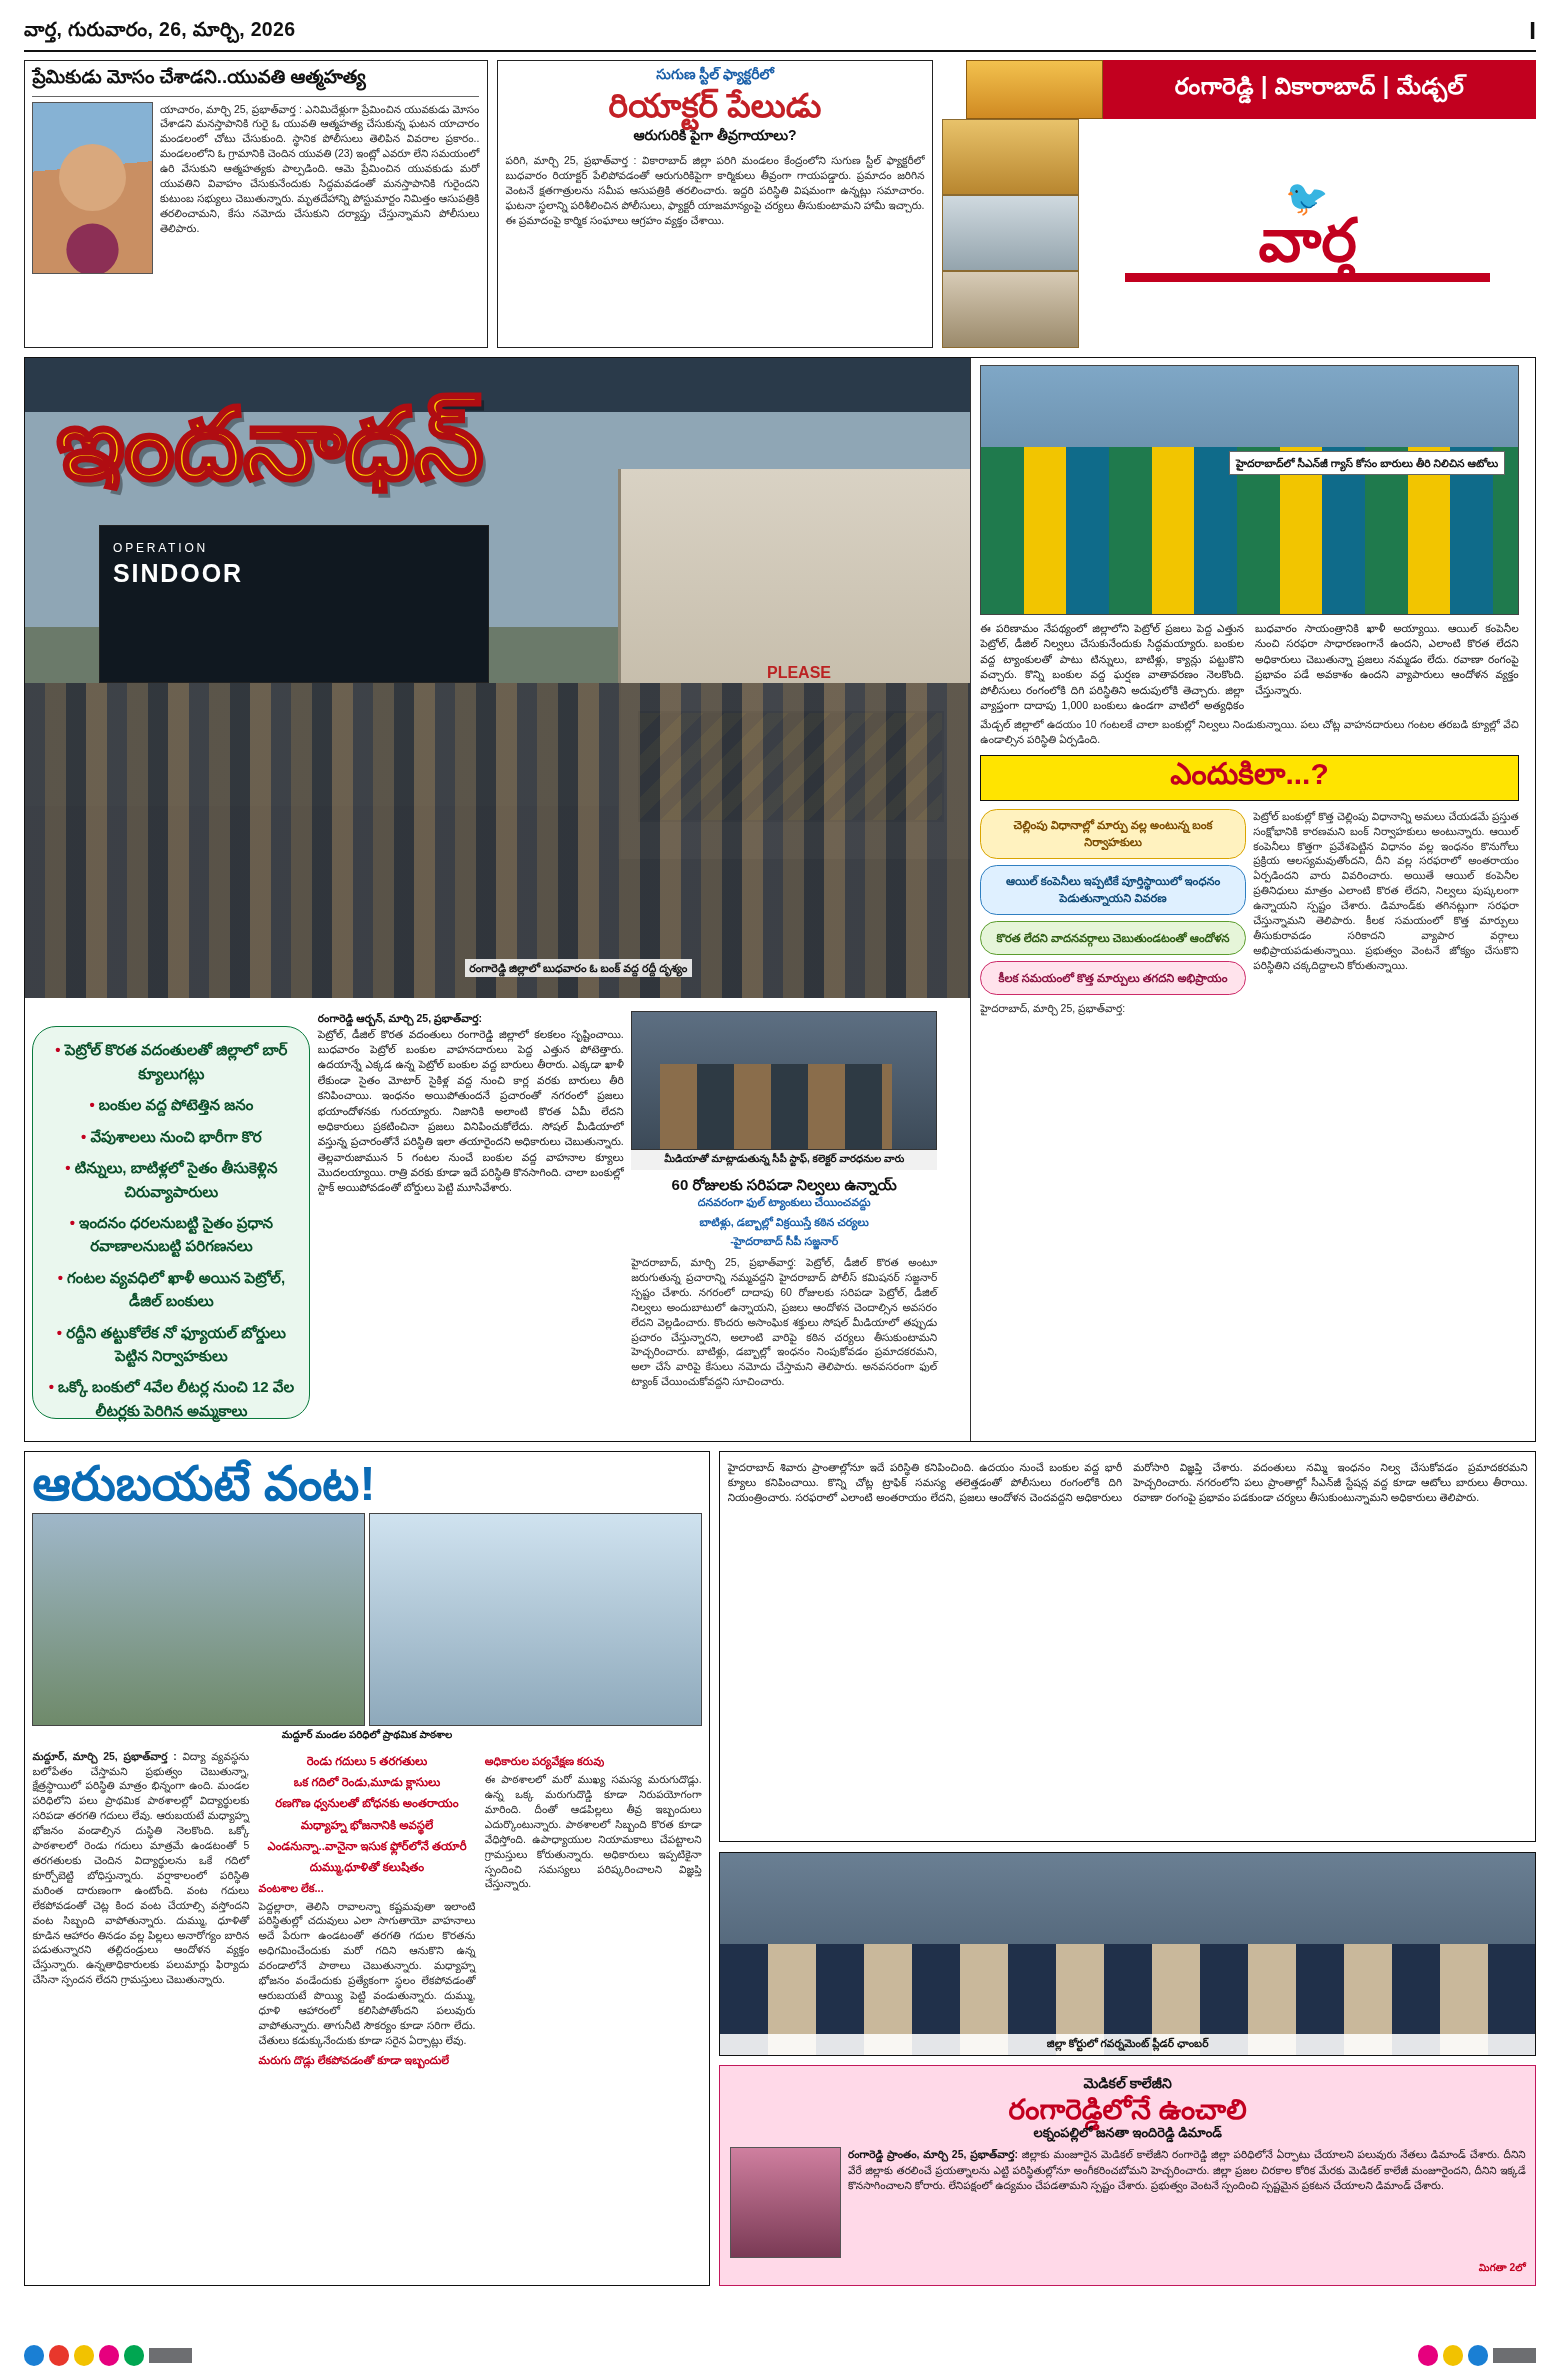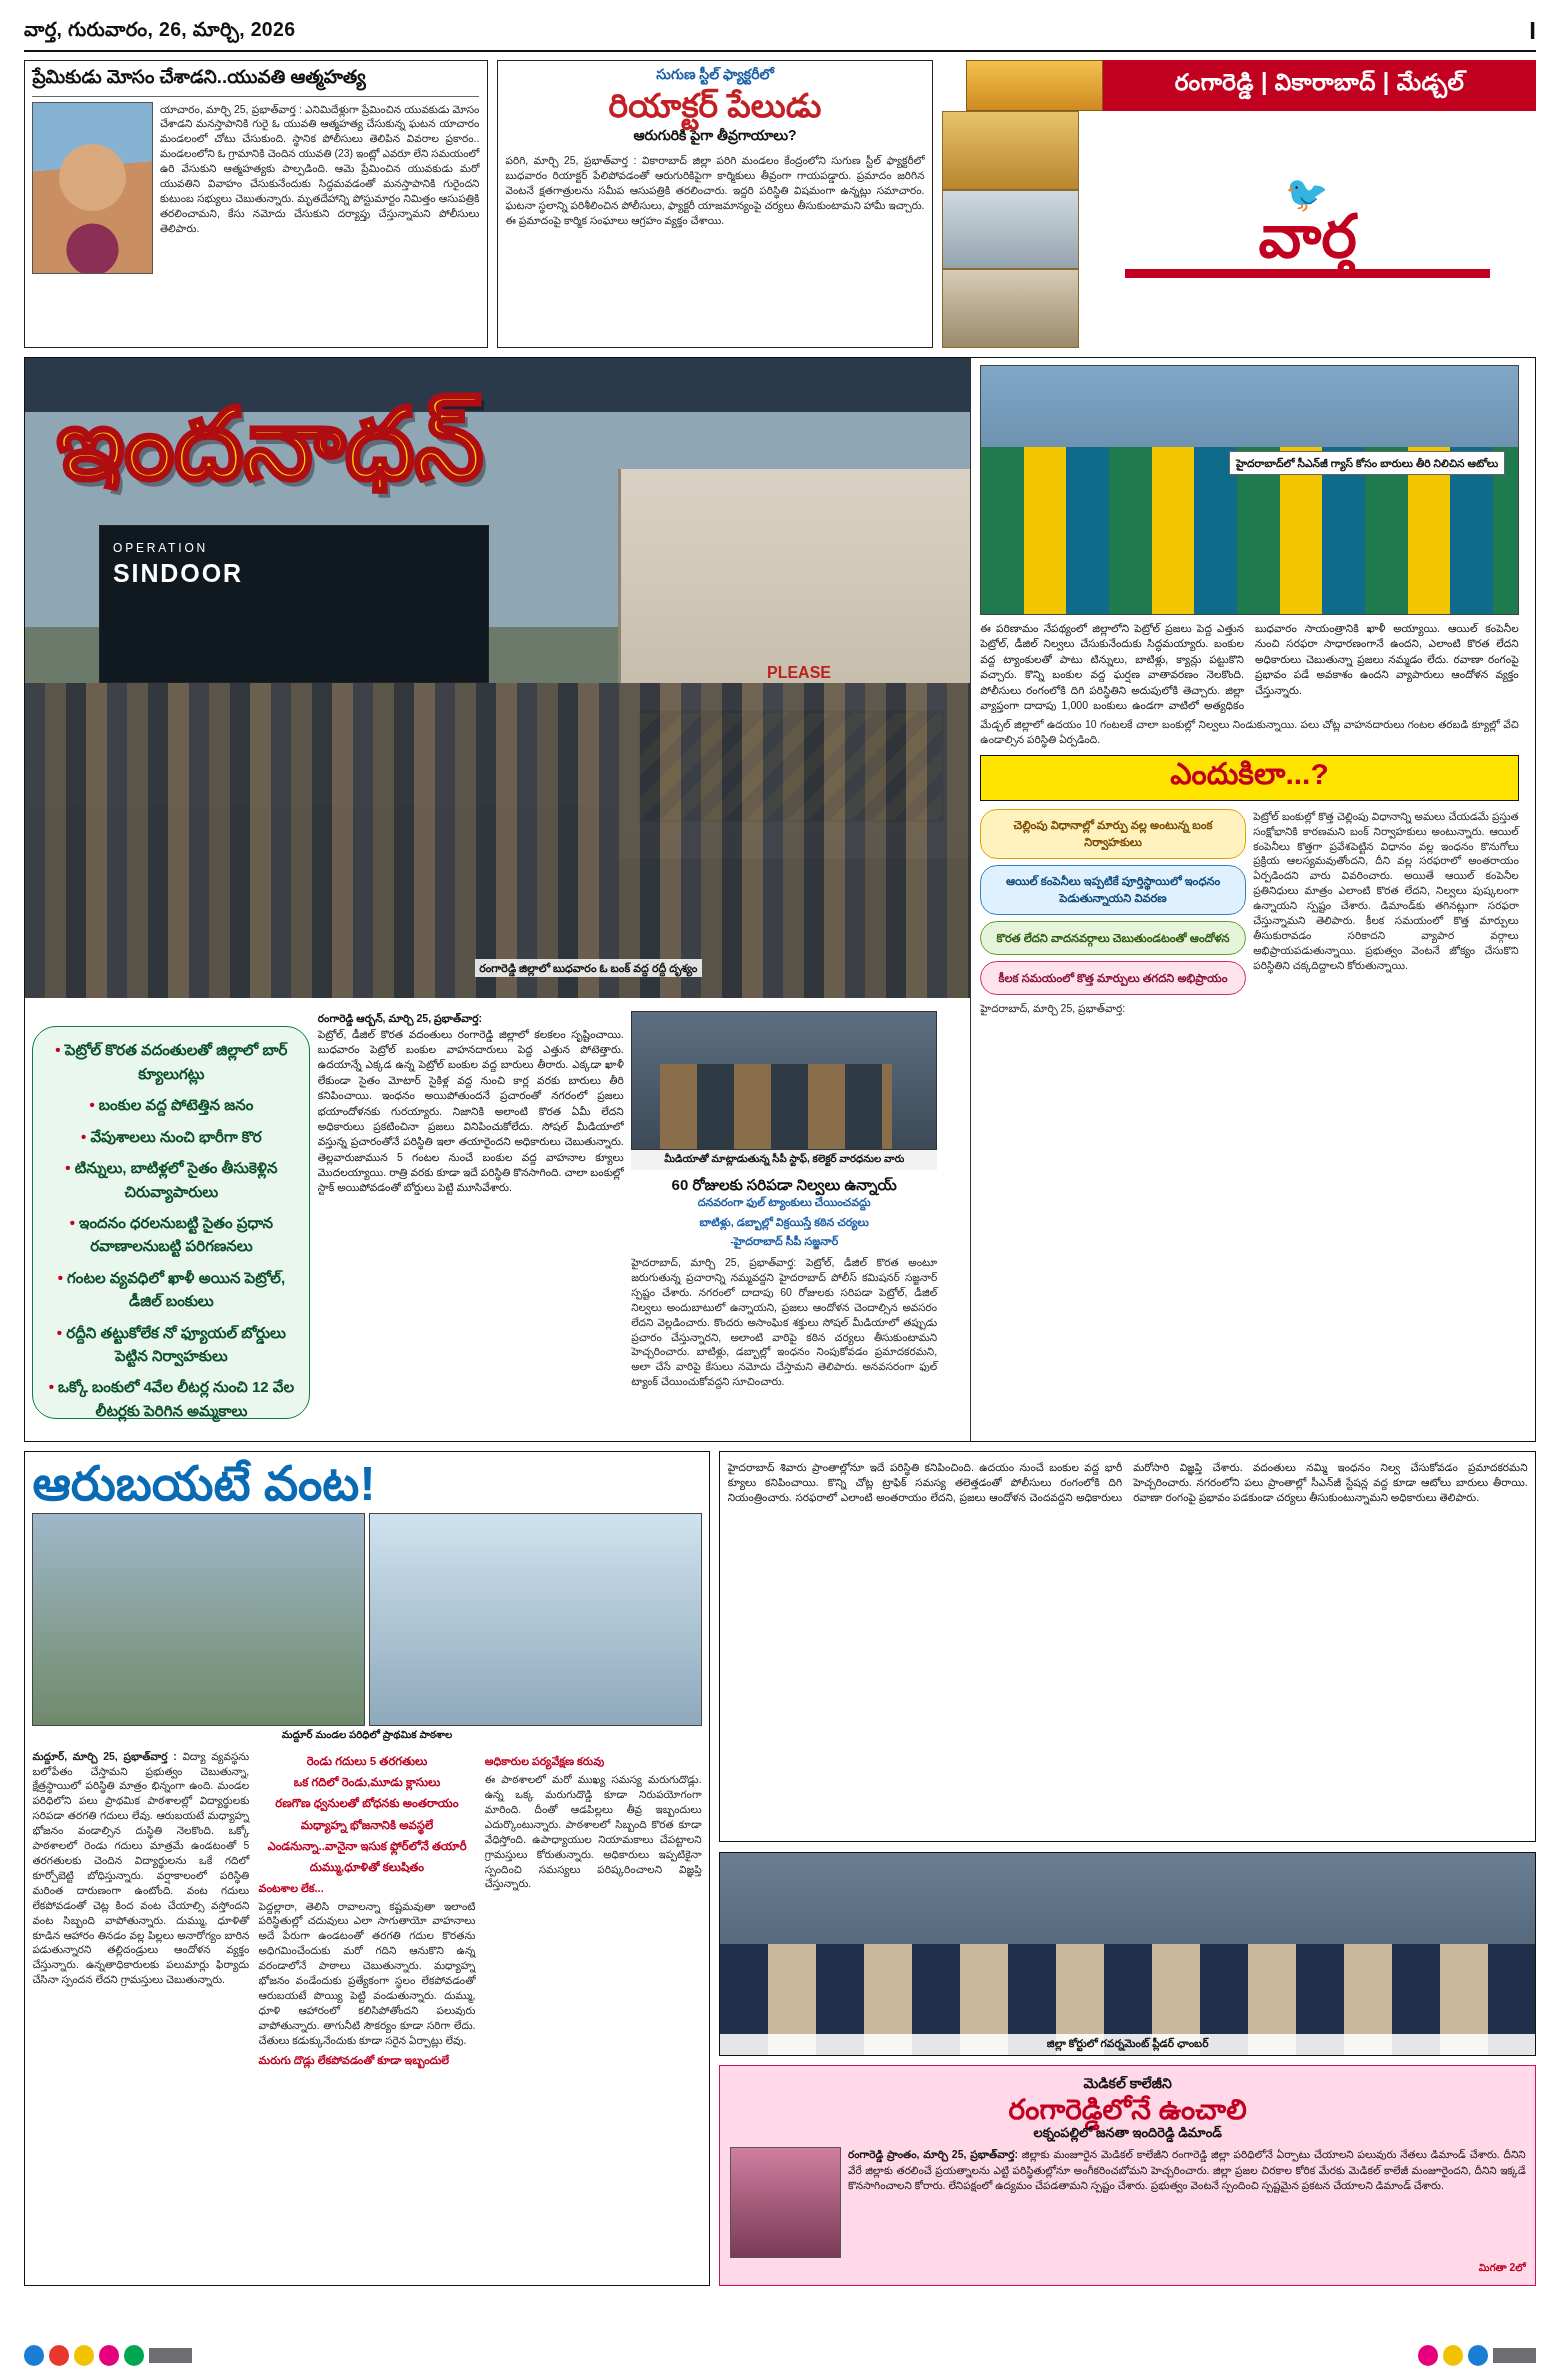--- a/index.html
+++ b/index.html
@@ -44,21 +44,21 @@
   }
   .tiny { font-size:10.5px; line-height:1.42; text-align:justify; color:#222; }
 
   .t2 .big-title { font-size:33px; font-weight:bold; color:#c32026; text-align:center;
       line-height:1.08; margin:1.9px 0 3.7px; }
   .t2 .sub-title { font-size:14px; font-weight:bold; text-align:center; color:#111; margin-bottom:5.6px; }
   .t2 .kicker { font-size:14px; font-weight:bold; text-align:center; color:#1a5fa8; }
 
   
   .nameplate { flex:1; display:flex; flex-direction:column; }
-  .np-top { display:flex; height:51px;padding-left:24px; }
+  .np-top { display:flex; height:59px;padding-left:24px; }
   .np-edition {
     flex:1; background:#c2001f; color:#fff; font-size:23px; font-weight:bold;
     display:flex; align-items:center; justify-content:center; gap:9.3px; letter-spacing:0.5px;
   }
   .np-logo-img { width:137px; background:linear-gradient(#f2c14e,#d08a22);
      border:0.9px solid #8a5a12; }
   .np-main { flex:1; display:flex; }
   .np-pics { width:137px; display:flex; flex-direction:column; }
   .np-pics div { flex:1; border:0.9px solid #8b6a30; }
   .np-pic1 { background:linear-gradient(#e8c26a,#b8862f); }
@@ -108,21 +108,21 @@
   }
   .hero-photo .please{
     position:absolute; right:139px; top:306px; color:#b22; font-size:16px; font-weight:bold;
   }
   .hero-title {
     position:absolute; left:32px; top:37px; z-index:4;
     font-size:98px; font-weight:bold; color:#ffd400;
     -webkit-text-stroke:3.7px #b00d12; text-shadow:4.6px 5.6px 0 rgba(0,0,0,.35);
     line-height:1;
   }
-  .hero-cap { position:absolute; right:268px; top:601px; background:rgba(255,255,255,.85);
+  .hero-cap { position:absolute; right:278px; top:601px; background:rgba(255,255,255,.85);
      font-size:11px; font-weight:bold; padding:1.9px 4.6px; color:#111; text-align:center; line-height:1.3;}
 
   .hero-lower { position:absolute; top:646px; left:0; right:0; bottom:0; display:flex; gap:7.4px; padding:7.4px; }
 
   .bullets {
     width:278px; border:1.9px solid #0a7a3d; border-radius:24px; background:#eaf7ee;
     padding:11px 13px; font-size:15px; line-height:1.55; font-weight:bold; color:#0b4f2a;
   }
   .bullets li { margin-bottom:8.3px; list-style:none; text-align:center; }
   .bullets li:before{ content:"• "; color:#c2001f; }

